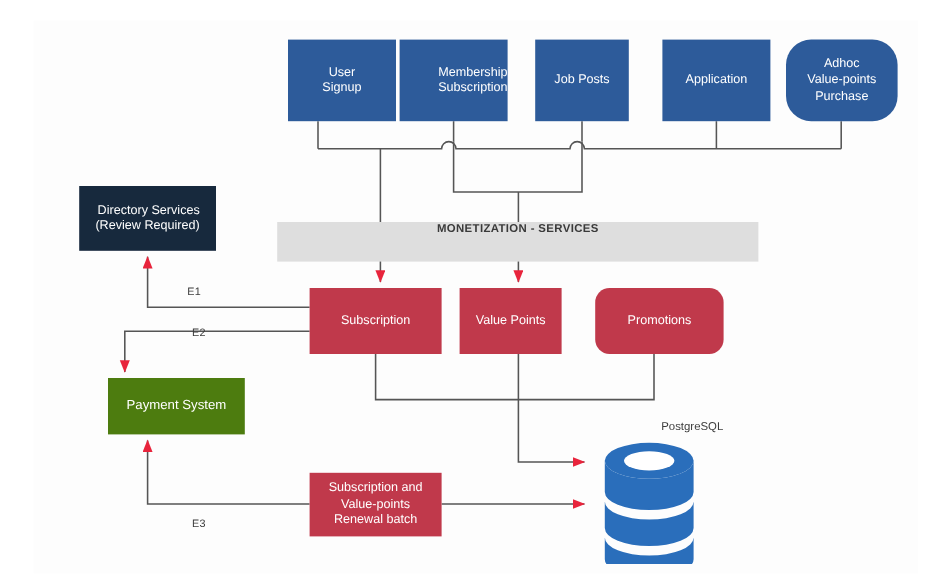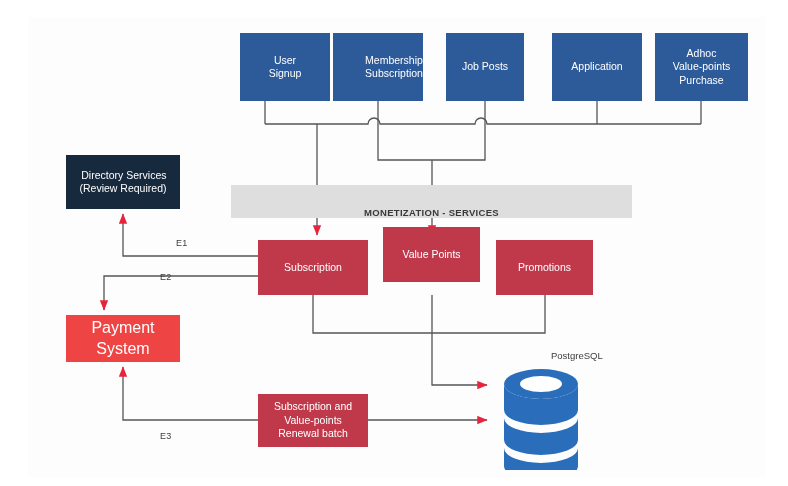--- a/index.html
+++ b/index.html
@@ -5,22 +5,22 @@
   html,body{margin:0;padding:0;background:#ffffff;}
   body{width:788px;height:486px;font-family:"Liberation Sans",sans-serif;overflow:hidden;}
   #stage{position:relative;width:788px;height:486px;}
   #canvas{position:absolute;left:28px;top:17px;width:737px;height:461px;background:#fdfdfd;}
   svg.layer{position:absolute;left:0;top:0;width:788px;height:486px;}
   .node{position:absolute;display:flex;align-items:center;justify-content:center;text-align:center;color:#ffffff;line-height:1.28;box-sizing:border-box;}
   .node span{display:block;padding:0 4px;}
   .blue{background:#2d5b9a;font-size:10.5px;}
   .red{background:#c0394b;font-size:10.5px;}
   .navy{background:#17293d;font-size:10.5px;}
-  .green{background:#ef4444;font-size:16px;}
-  .band{position:absolute;background:#dedede;display:flex;align-items:flex-end;justify-content:center;color:#3a3a3a;font-size:9.5px;font-weight:bold;letter-spacing:.3px;}
+  .green{background:#4d7c0f;font-size:11px;margin-left:24px;}
+  .band{position:absolute;background:#dedede;display:flex;align-items:flex-start;justify-content:center;color:#3a3a3a;font-size:9.5px;font-weight:bold;letter-spacing:.3px;}
   .edgelabel{position:absolute;color:#3c3c3c;font-size:9px;letter-spacing:.3px;}
   .dblabel{position:absolute;color:#3c3c3c;font-size:9.5px;}
   .dbwrap{position:absolute;}
 </style>
 </head>
 <body>
 
 <div id="stage">
   <div id="canvas"></div>
 
@@ -69,38 +69,38 @@
   <div class="node blue" style="left:333px;top:33px;width:90px;height:68px;padding-left:32px;">
     <span style="white-space:pre-line;">Membership
 Subscription</span>
   </div>
   <div class="node blue" style="left:446px;top:33px;width:78px;height:68px;">
     <span style="white-space:pre-line;">Job Posts</span>
   </div>
   <div class="node blue" style="left:552px;top:33px;width:90px;height:68px;">
     <span style="white-space:pre-line;">Application</span>
   </div>
-  <div class="node blue" style="left:655px;top:33px;width:93px;height:68px;">
+  <div class="node blue" style="left:655px;top:33px;width:93px;height:68px;border-radius:21px;">
     <span style="white-space:pre-line;">Adhoc
 Value-points
 Purchase</span>
   </div>
 
   <div class="node navy" style="left:66px;top:155px;width:114px;height:54px;">
     <span style="white-space:pre-line;text-align:right;">Directory Services
 (Review Required)</span>
   </div>
 
   <div class="node red" style="left:258px;top:240px;width:110px;height:55px;">
     <span>Subscription</span>
   </div>
-  <div class="node red" style="left:383px;top:227px;width:97px;height:55px;">
+  <div class="node red" style="left:383px;top:240px;width:85px;height:55px;">
     <span>Value Points</span>
   </div>
-  <div class="node red" style="left:496px;top:240px;width:97px;height:55px;">
+  <div class="node red" style="left:496px;top:240px;width:107px;height:55px;border-radius:12px;">
     <span>Promotions</span>
   </div>
 
   <div class="node green" style="left:66px;top:315px;width:114px;height:47px;">
     <span>Payment System</span>
   </div>
 
   <div class="node red" style="left:258px;top:394px;width:110px;height:53px;text-align:center;">
     <span style="white-space:pre-line;">Subscription and
 Value-points
@@ -113,16 +113,16 @@
       <g fill="#2a6ebb">
         <path d="M2,18 L2,44 a37,15 0 0 0 74,0 L76,18 a37,15 0 0 1 -74,0 z"></path>
         <ellipse cx="39" cy="18" rx="37" ry="15"></ellipse>
         <path d="M2,52 L2,74 a37,15 0 0 0 74,0 L76,52 a37,15 0 0 1 -74,0 z"></path>
         <path d="M2,82 L2,100 a37,15 0 0 0 74,0 L76,82 a37,15 0 0 1 -74,0 z"></path>
       </g>
       <ellipse cx="39" cy="18" rx="21" ry="8" fill="#ffffff"></ellipse>
     </svg>
   </div>
 
-  <div class="edgelabel" style="left:176px;top:238px;">E1</div>
+  <div class="edgelabel" style="left:156px;top:238px;">E1</div>
   <div class="edgelabel" style="left:160px;top:272px;">E2</div>
   <div class="edgelabel" style="left:160px;top:431px;">E3</div>
 </div>
 
 </body></html>

